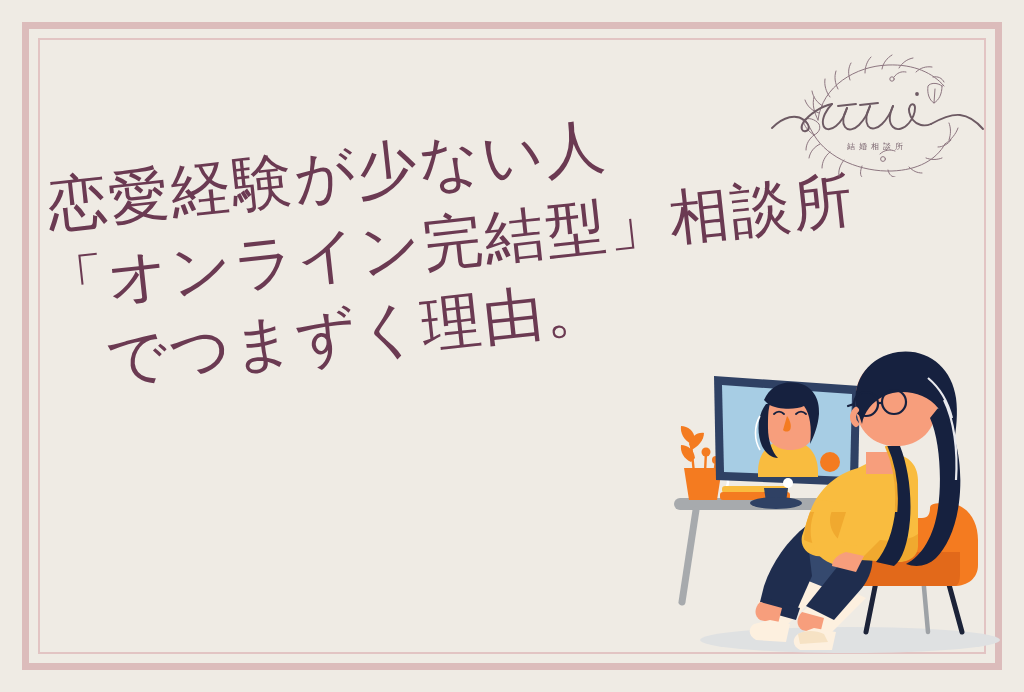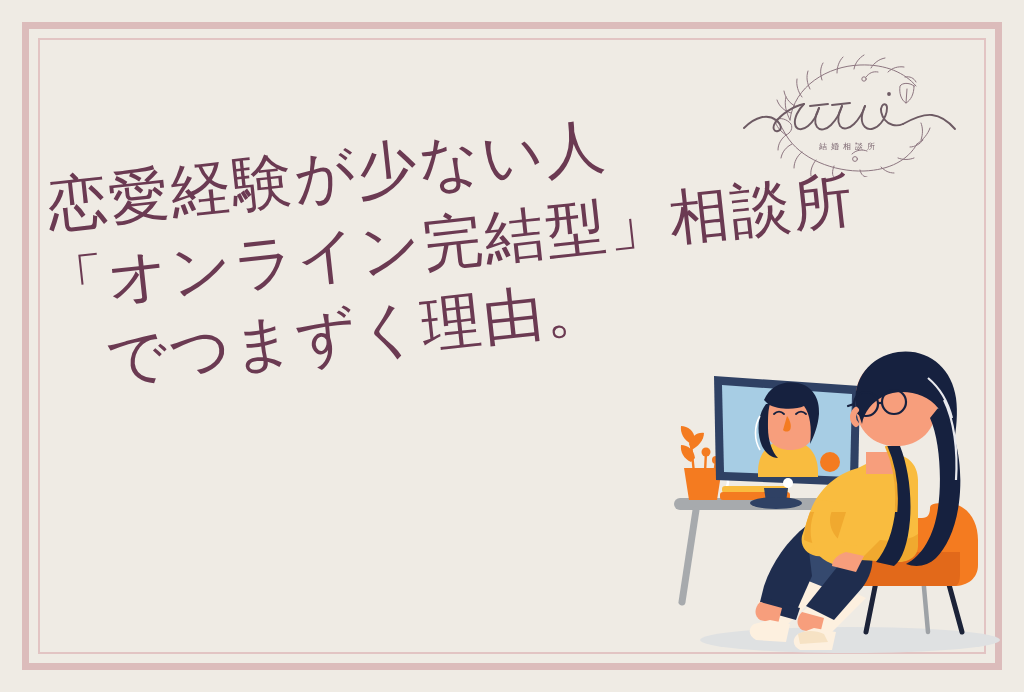--- a/index.html
+++ b/index.html
@@ -57,21 +57,21 @@
   .headline .line {
     display: block;
   }
   .headline .line-1 { padding-left: 10px; }
   .headline .line-2 { padding-left: 0px; }
   .headline .line-3 { padding-left: 52px; }
 
   
   .logo {
     position: absolute;
-    left: 742px;
+    left: 770px;
     top: 42px;
     width: 215px;
     height: 135px;
   }
   .logo svg { display: block; width: 100%; height: 100%; }
 
   
   .illustration {
     position: absolute;
     left: 660px;

